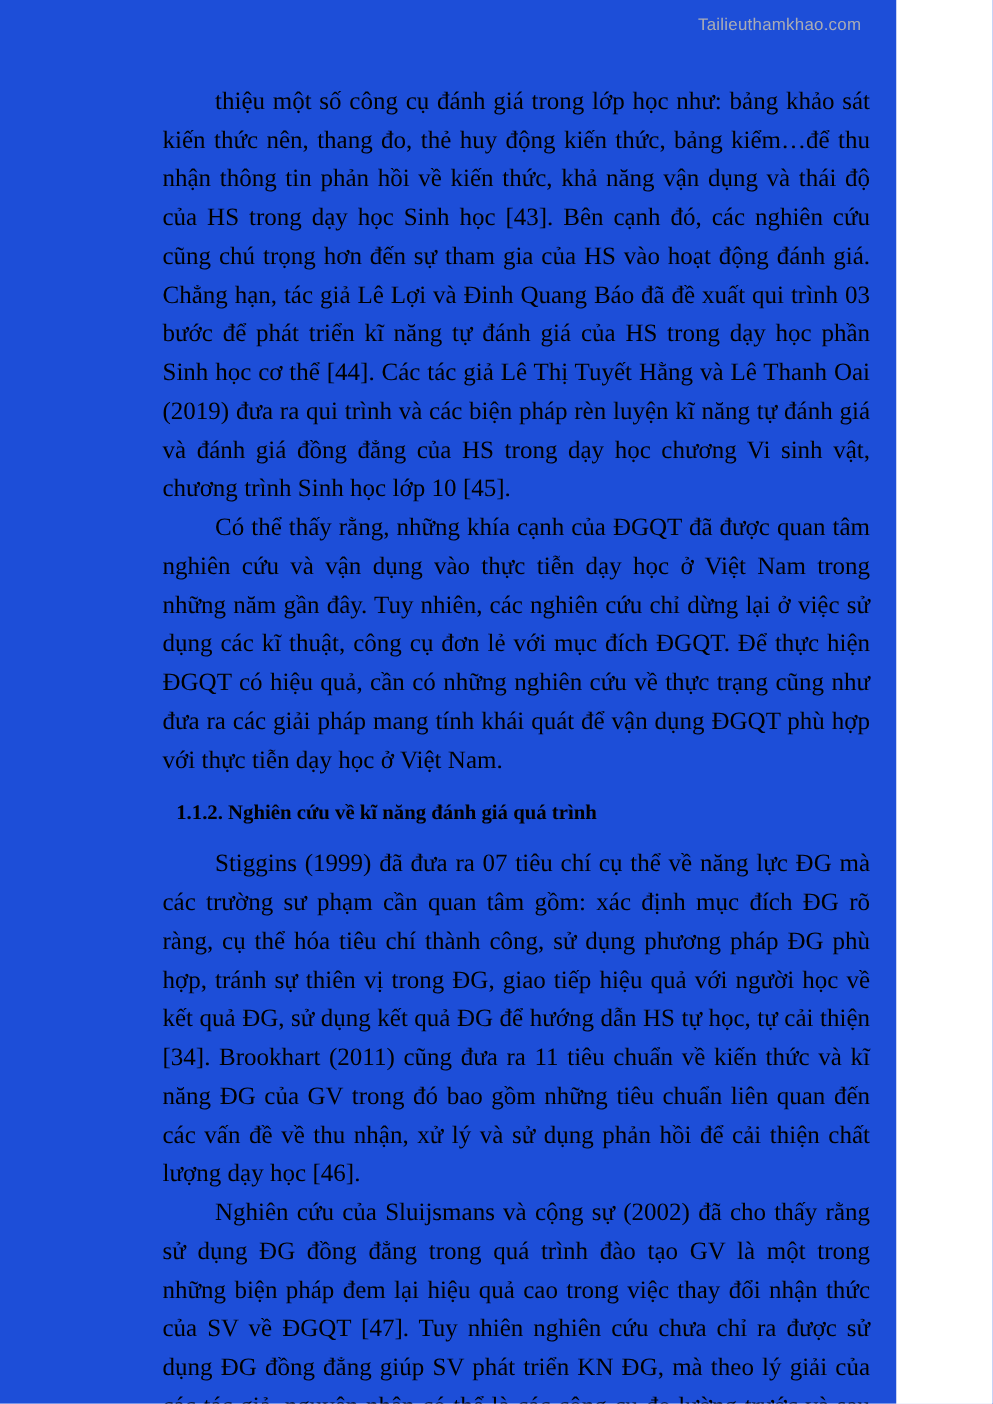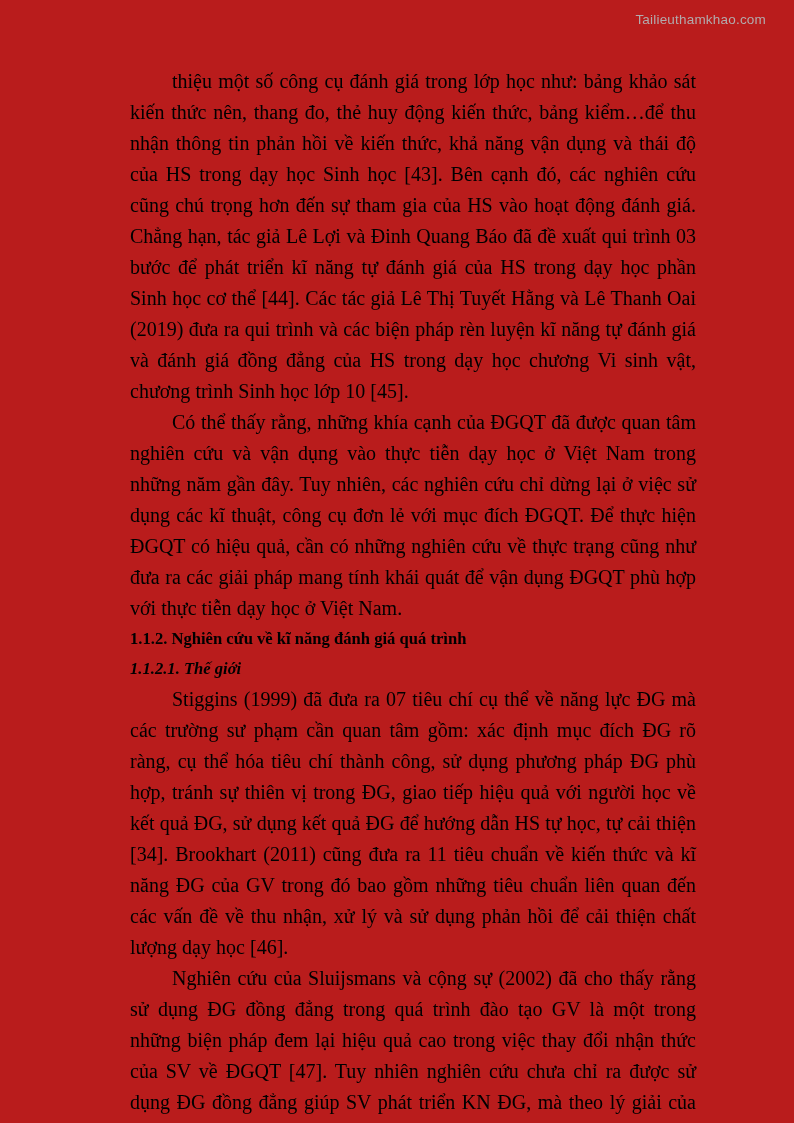--- a/index.html
+++ b/index.html
@@ -2,23 +2,23 @@
 <html><head>
 <meta charset="utf-8">
 <style>
   html, body {
     margin: 0;
     padding: 0;
     background: #ffffff;
   }
   .page {
     position: relative;
-    width: 794px;
+    width: 717px;
     height: 1123px;
-    background: #b91c1c;
+    background: #1d4ed8;
     overflow: hidden;
     font-family: "Liberation Serif", "DejaVu Serif", serif;
     color: #000000;
     box-sizing: border-box;
   }
   .watermark {
     position: absolute;
     top: 12px;
     right: 28px;
     font-family: "Liberation Sans", "DejaVu Sans", sans-serif;
@@ -43,21 +43,21 @@
     line-height: 31px;
     word-spacing: 0.1px;
   }
   .para.indent {
     text-indent: 42px;
   }
   .para + .para {
     margin-top: 0;
   }
   .heading-num {
-    margin: 0;
+    margin: 11px;
     font-size: 16.6px;
     line-height: 30.1px;
     font-weight: bold;
     text-align: left;
   }
   .heading-sub {
     margin: 0;
     font-size: 16.6px;
     line-height: 30.1px;
     font-weight: bold;
@@ -82,21 +82,20 @@
   <div class="watermark">Tailieuthamkhao.com</div>
 
   <div class="content">
 
     <p class="para indent">thiệu một số công cụ đánh giá trong lớp học như: bảng khảo sát kiến thức nên, thang đo, thẻ huy động kiến thức, bảng kiểm…để thu nhận thông tin phản hồi về kiến thức, khả năng vận dụng và thái độ của HS trong dạy học Sinh học [43]. Bên cạnh đó, các nghiên cứu cũng chú trọng hơn đến sự tham gia của HS vào hoạt động đánh giá. Chẳng hạn, tác giả Lê Lợi và Đinh Quang Báo đã đề xuất qui trình 03 bước để phát triển kĩ năng tự đánh giá của HS trong dạy học phần Sinh học cơ thể [44]. Các tác giả Lê Thị Tuyết Hằng và Lê Thanh Oai (2019) đưa ra qui trình và các biện pháp rèn luyện kĩ năng tự đánh giá và đánh giá đồng đẳng của HS trong dạy học chương Vi sinh vật, chương trình Sinh học lớp 10 [45].</p>
 
     <p class="para indent">Có thể thấy rằng, những khía cạnh của ĐGQT đã được quan tâm nghiên cứu và vận dụng vào thực tiễn dạy học ở Việt Nam trong những năm gần đây. Tuy nhiên, các nghiên cứu chỉ dừng lại ở việc sử dụng các kĩ thuật, công cụ đơn lẻ với mục đích ĐGQT. Để thực hiện ĐGQT có hiệu quả, cần có những nghiên cứu về thực trạng cũng như đưa ra các giải pháp mang tính khái quát để vận dụng ĐGQT phù hợp với thực tiễn dạy học ở Việt Nam.</p>
 
     <p class="heading-num">1.1.2. Nghiên cứu về kĩ năng đánh giá quá trình</p>
 
-    <p class="heading-sub">1.1.2.1. Thế giới</p>
 
 
     <p class="para indent">Stiggins (1999) đã đưa ra 07 tiêu chí cụ thể về năng lực ĐG mà các trường sư phạm cần quan tâm gồm: xác định mục đích ĐG rõ ràng, cụ thể hóa tiêu chí thành công, sử dụng phương pháp ĐG phù hợp, tránh sự thiên vị trong ĐG, giao tiếp hiệu quả với người học về kết quả ĐG, sử dụng kết quả ĐG để hướng dẫn HS tự học, tự cải thiện [34]. Brookhart (2011) cũng đưa ra 11 tiêu chuẩn về kiến thức và kĩ năng ĐG của GV trong đó bao gồm những tiêu chuẩn liên quan đến các vấn đề về thu nhận, xử lý và sử dụng phản hồi để cải thiện chất lượng dạy học [46].</p>
 
     <p class="para indent">Nghiên cứu của Sluijsmans và cộng sự (2002) đã cho thấy rằng sử dụng ĐG đồng đẳng trong quá trình đào tạo GV là một trong những biện pháp đem lại hiệu quả cao trong việc thay đổi nhận thức của SV về ĐGQT [47]. Tuy nhiên nghiên cứu chưa chỉ ra được sử dụng ĐG đồng đẳng giúp SV phát triển KN ĐG, mà theo lý giải của các tác giả, nguyên nhân có thể là các công cụ đo lường trước và sau thực nghiệm</p>
 
   </div>
 
 
 </div>

